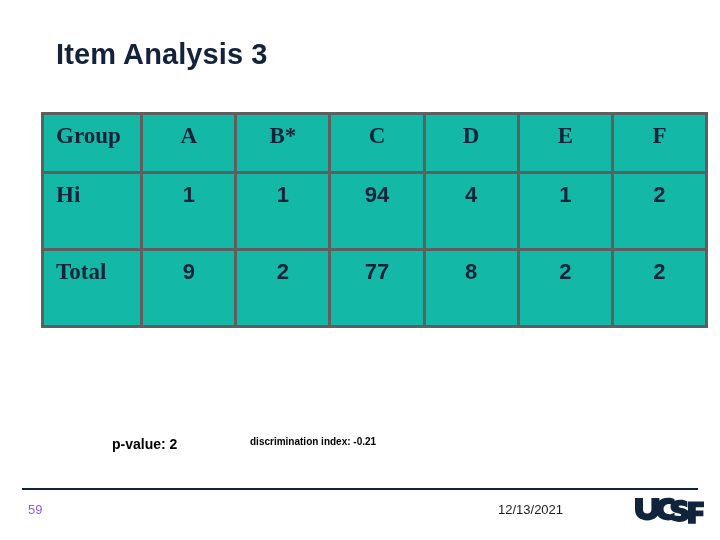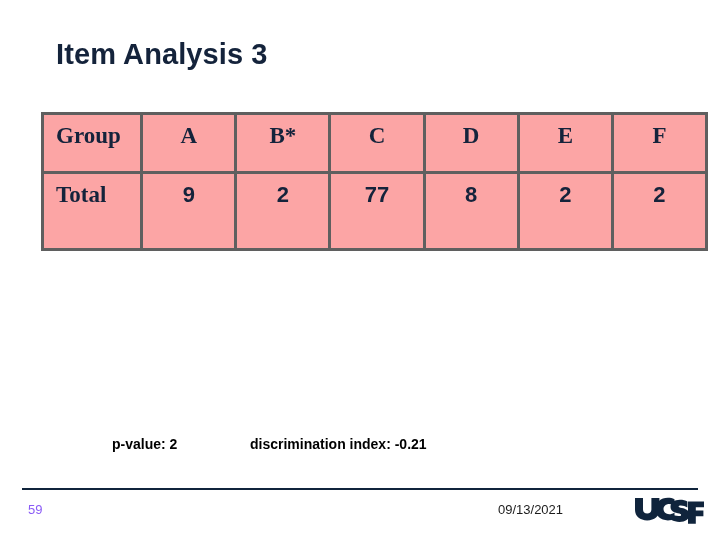--- a/index.html
+++ b/index.html
@@ -36,21 +36,21 @@
     left: 41px;
     top: 112px;
     width: 667px;
     border-collapse: collapse;
     table-layout: fixed;
   }
   .item-table td {
     border: 3px solid #5f5f5f;
     vertical-align: top;
     padding: 0;
-    background: #fca5a5;
+    background: #14b8a6;
   }
   .item-table tr.hdr td {
     height: 56px;
   }
   .item-table tr.datarow td {
     height: 74px;
   }
   .cell-inner {
     padding-top: 8px;
     padding-left: 0;
@@ -95,21 +95,21 @@
     font-size: 14px;
     font-weight: 700;
     color: #000000;
     white-space: nowrap;
   }
   .disc-index {
     position: absolute;
     left: 250px;
     top: 0;
     font-family: "Liberation Sans", sans-serif;
-    font-size: 14px;
+    font-size: 10px;
     font-weight: 700;
     color: #000000;
     white-space: nowrap;
   }
 
   .footer-rule {
     position: absolute;
     left: 22px;
     top: 488px;
     width: 676px;
@@ -192,20 +192,43 @@
           <div class="cell-inner hdr-label">D</div>
         </td>
         <td>
           <div class="cell-inner hdr-label">E</div>
         </td>
         <td>
           <div class="cell-inner hdr-label">F</div>
         </td>
       </tr>
 
+      <tr class="datarow">
+        <td>
+          <div class="cell-inner row-label">Hi</div>
+        </td>
+        <td>
+          <div class="cell-inner num">1</div>
+        </td>
+        <td>
+          <div class="cell-inner num">1</div>
+        </td>
+        <td>
+          <div class="cell-inner num">94</div>
+        </td>
+        <td>
+          <div class="cell-inner num">4</div>
+        </td>
+        <td>
+          <div class="cell-inner num">1</div>
+        </td>
+        <td>
+          <div class="cell-inner num">2</div>
+        </td>
+      </tr>
 
 
       <tr class="datarow">
         <td>
           <div class="cell-inner row-label">Total</div>
         </td>
         <td>
           <div class="cell-inner num">9</div>
         </td>
         <td>
@@ -229,21 +252,21 @@
 
   <div class="stats-row">
     <div class="pvalue">p-value: 2</div>
     <div class="disc-index">discrimination index: -0.21</div>
   </div>
 
   <div class="footer-rule"></div>
 
   <div class="footer">
     <div class="footer-num">59</div>
-    <div class="footer-date">09/13/2021</div>
+    <div class="footer-date">12/13/2021</div>
     <div class="footer-logo">
       <svg width="72" height="30" viewBox="0 0 72 30" xmlns="http://www.w3.org/2000/svg" aria-hidden="true">
         <g fill="#10243c">
           <path d="M2 2 h8 v11.5 c0 2.6 1.7 4.1 4.2 4.1 c2.5 0 4.2 -1.5 4.2 -4.1 V2 h8 v11.8 c0 6.6 -4.9 10.6 -12.2 10.6 C7 24.4 2 20.4 2 13.8 Z"></path>
           <path d="M41.5 3.2 c-1.9 -0.9 -4.3 -1.4 -6.6 -1.4 c-7.2 0 -12.4 4.6 -12.4 11.3 c0 6.7 5.2 11.3 12.4 11.3 c2.4 0 4.8 -0.5 6.6 -1.3 v-6.6 c-1.4 1.1 -3.3 1.8 -5.3 1.8 c-3.3 0 -5.7 -2.1 -5.7 -5.2 c0 -3.1 2.4 -5.2 5.7 -5.2 c2 0 3.9 0.7 5.3 1.8 Z"></path>
           <path d="M38.5 17.8 c1.7 1.3 4.4 2.3 7.1 2.3 c1.5 0 2.5 -0.4 2.5 -1.2 c0 -0.8 -0.8 -1.1 -3.3 -1.6 c-4.6 -0.9 -7.3 -2.6 -7.3 -6.5 c0 -4.3 3.8 -7.1 9.5 -7.1 c2.9 0 5.6 0.7 7.4 1.7 v6.2 c-1.9 -1.3 -4.3 -2.1 -6.5 -2.1 c-1.5 0 -2.3 0.4 -2.3 1.1 c0 0.8 0.9 1 3.2 1.5 c4.8 1 7.5 2.7 7.5 6.6 c0 4.4 -3.9 7.2 -9.8 7.2 c-3.1 0 -6 -0.7 -8 -1.8 Z"></path>
           <path d="M55 5.4 h16 v5.9 h-8.2 v3.1 h7.6 v5.8 h-7.6 v7.6 H55 Z"></path>
         </g>
       </svg>
     </div>

